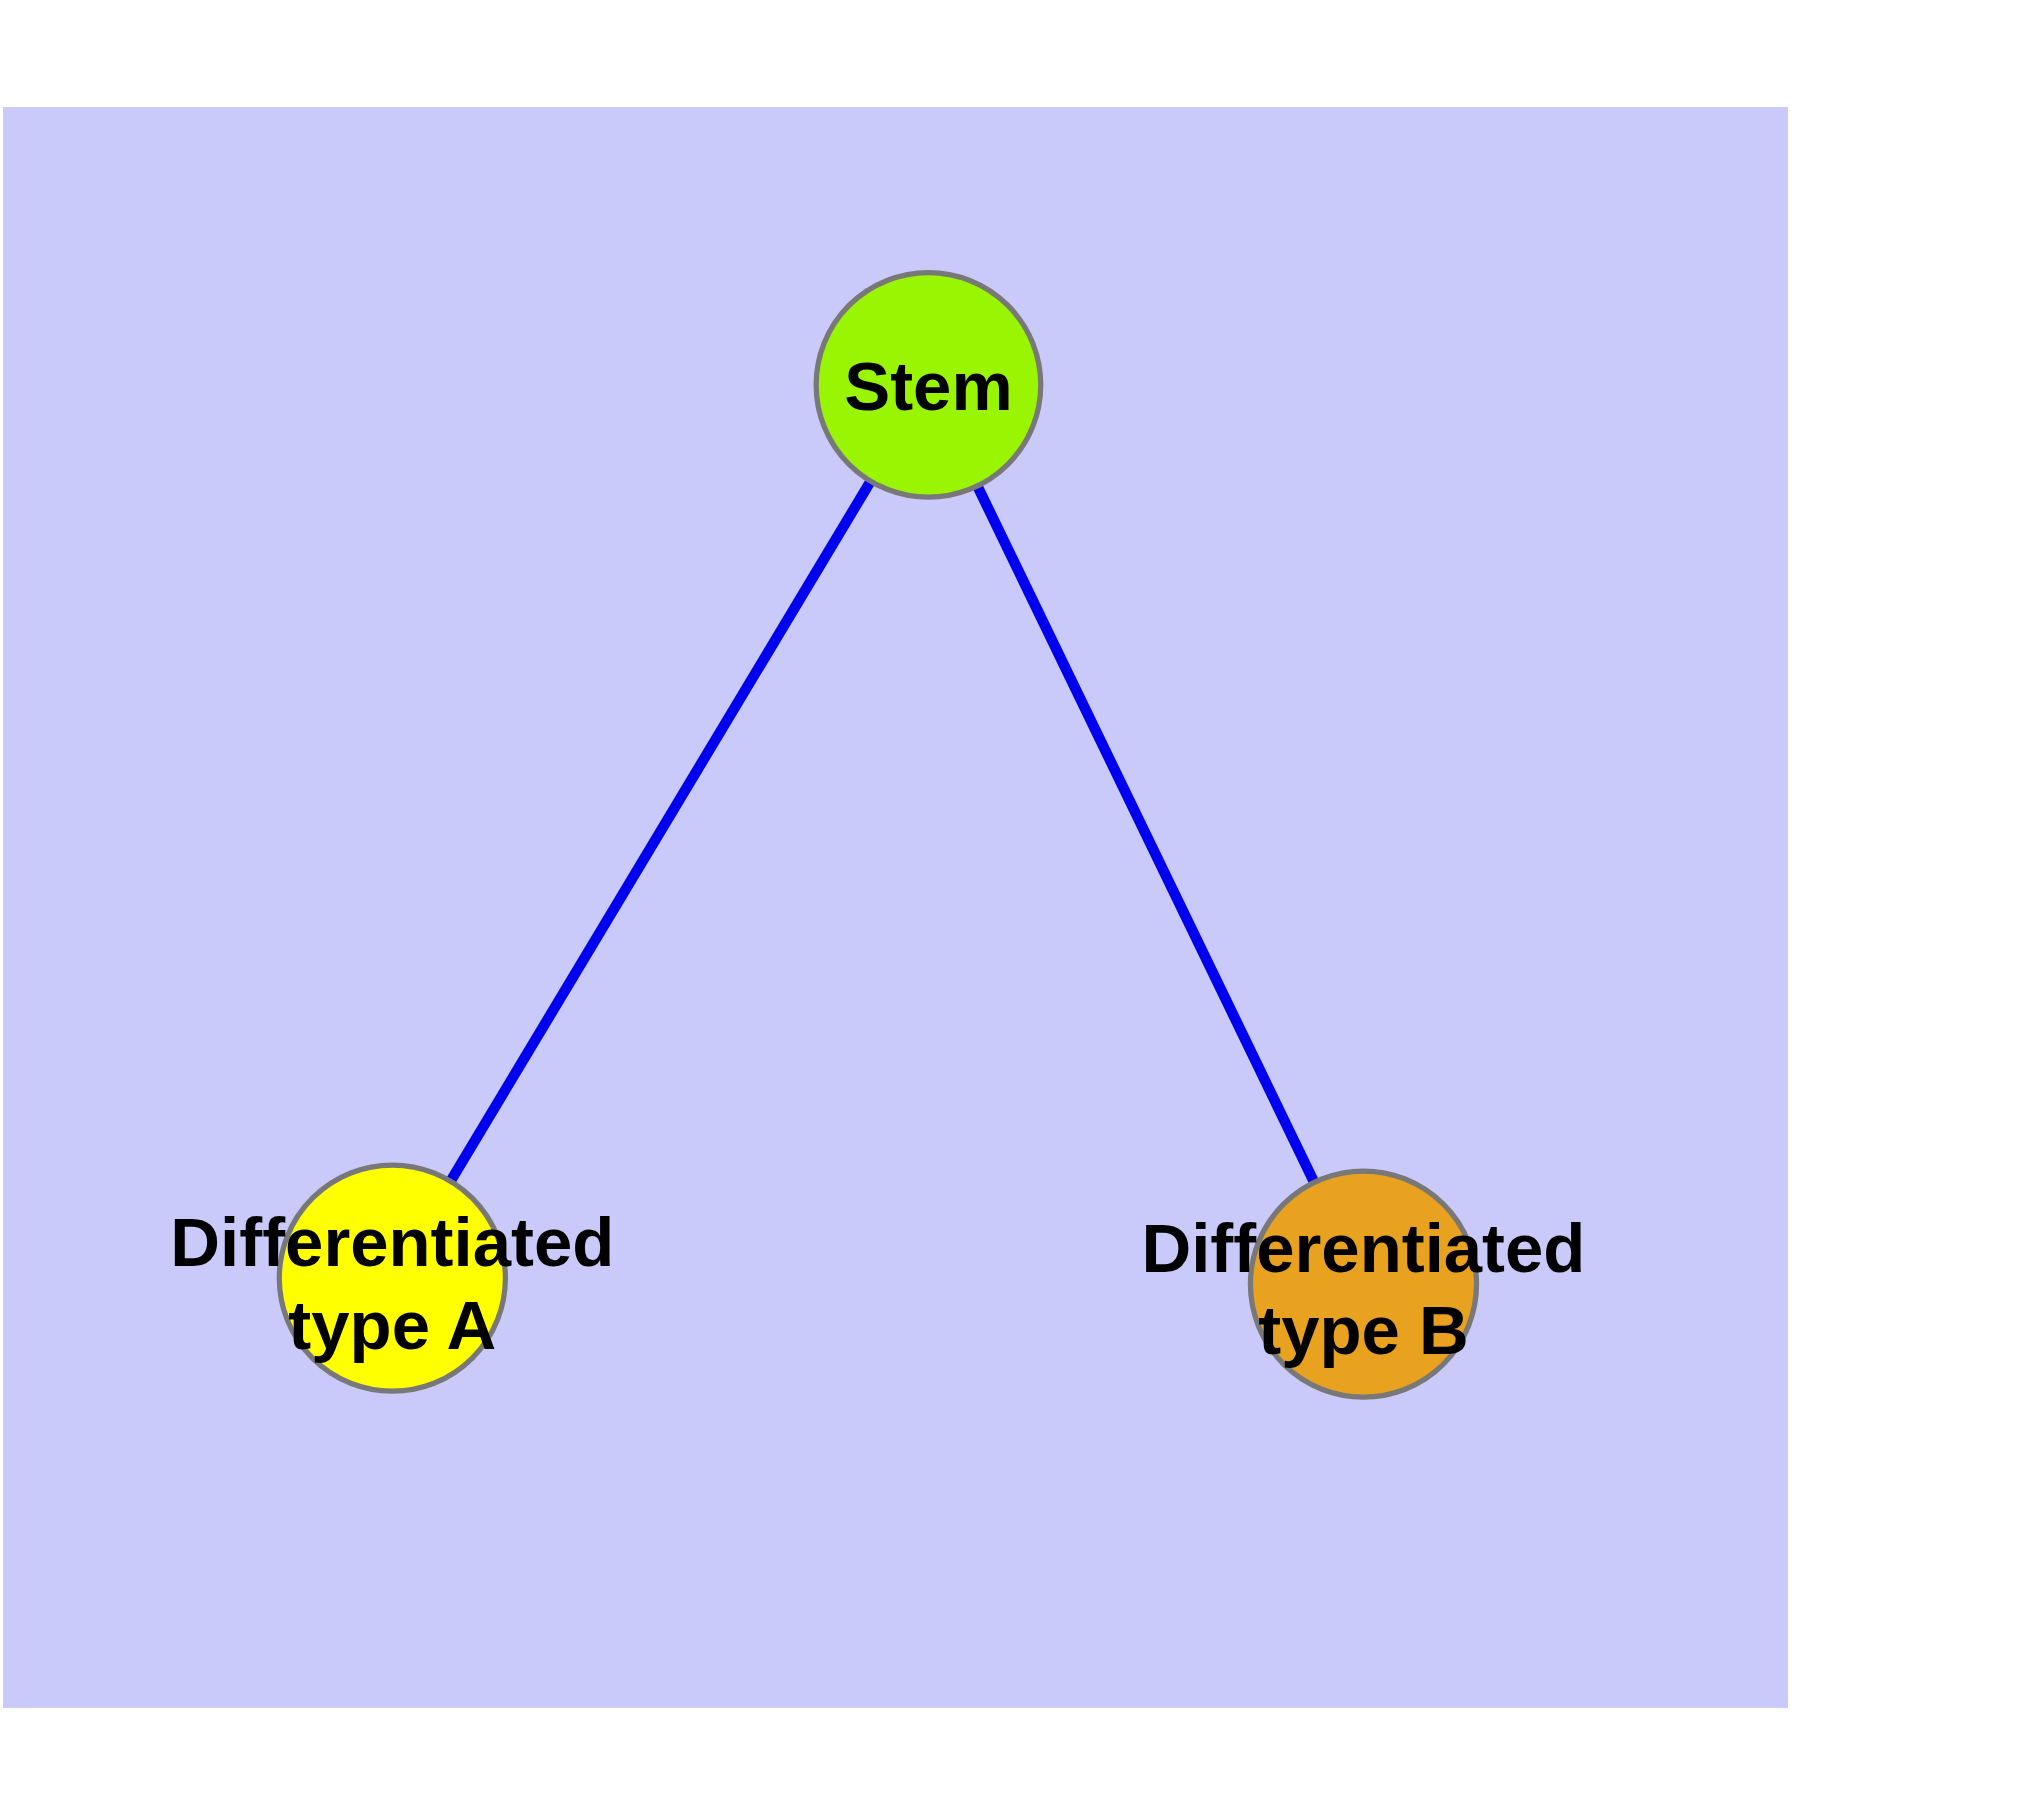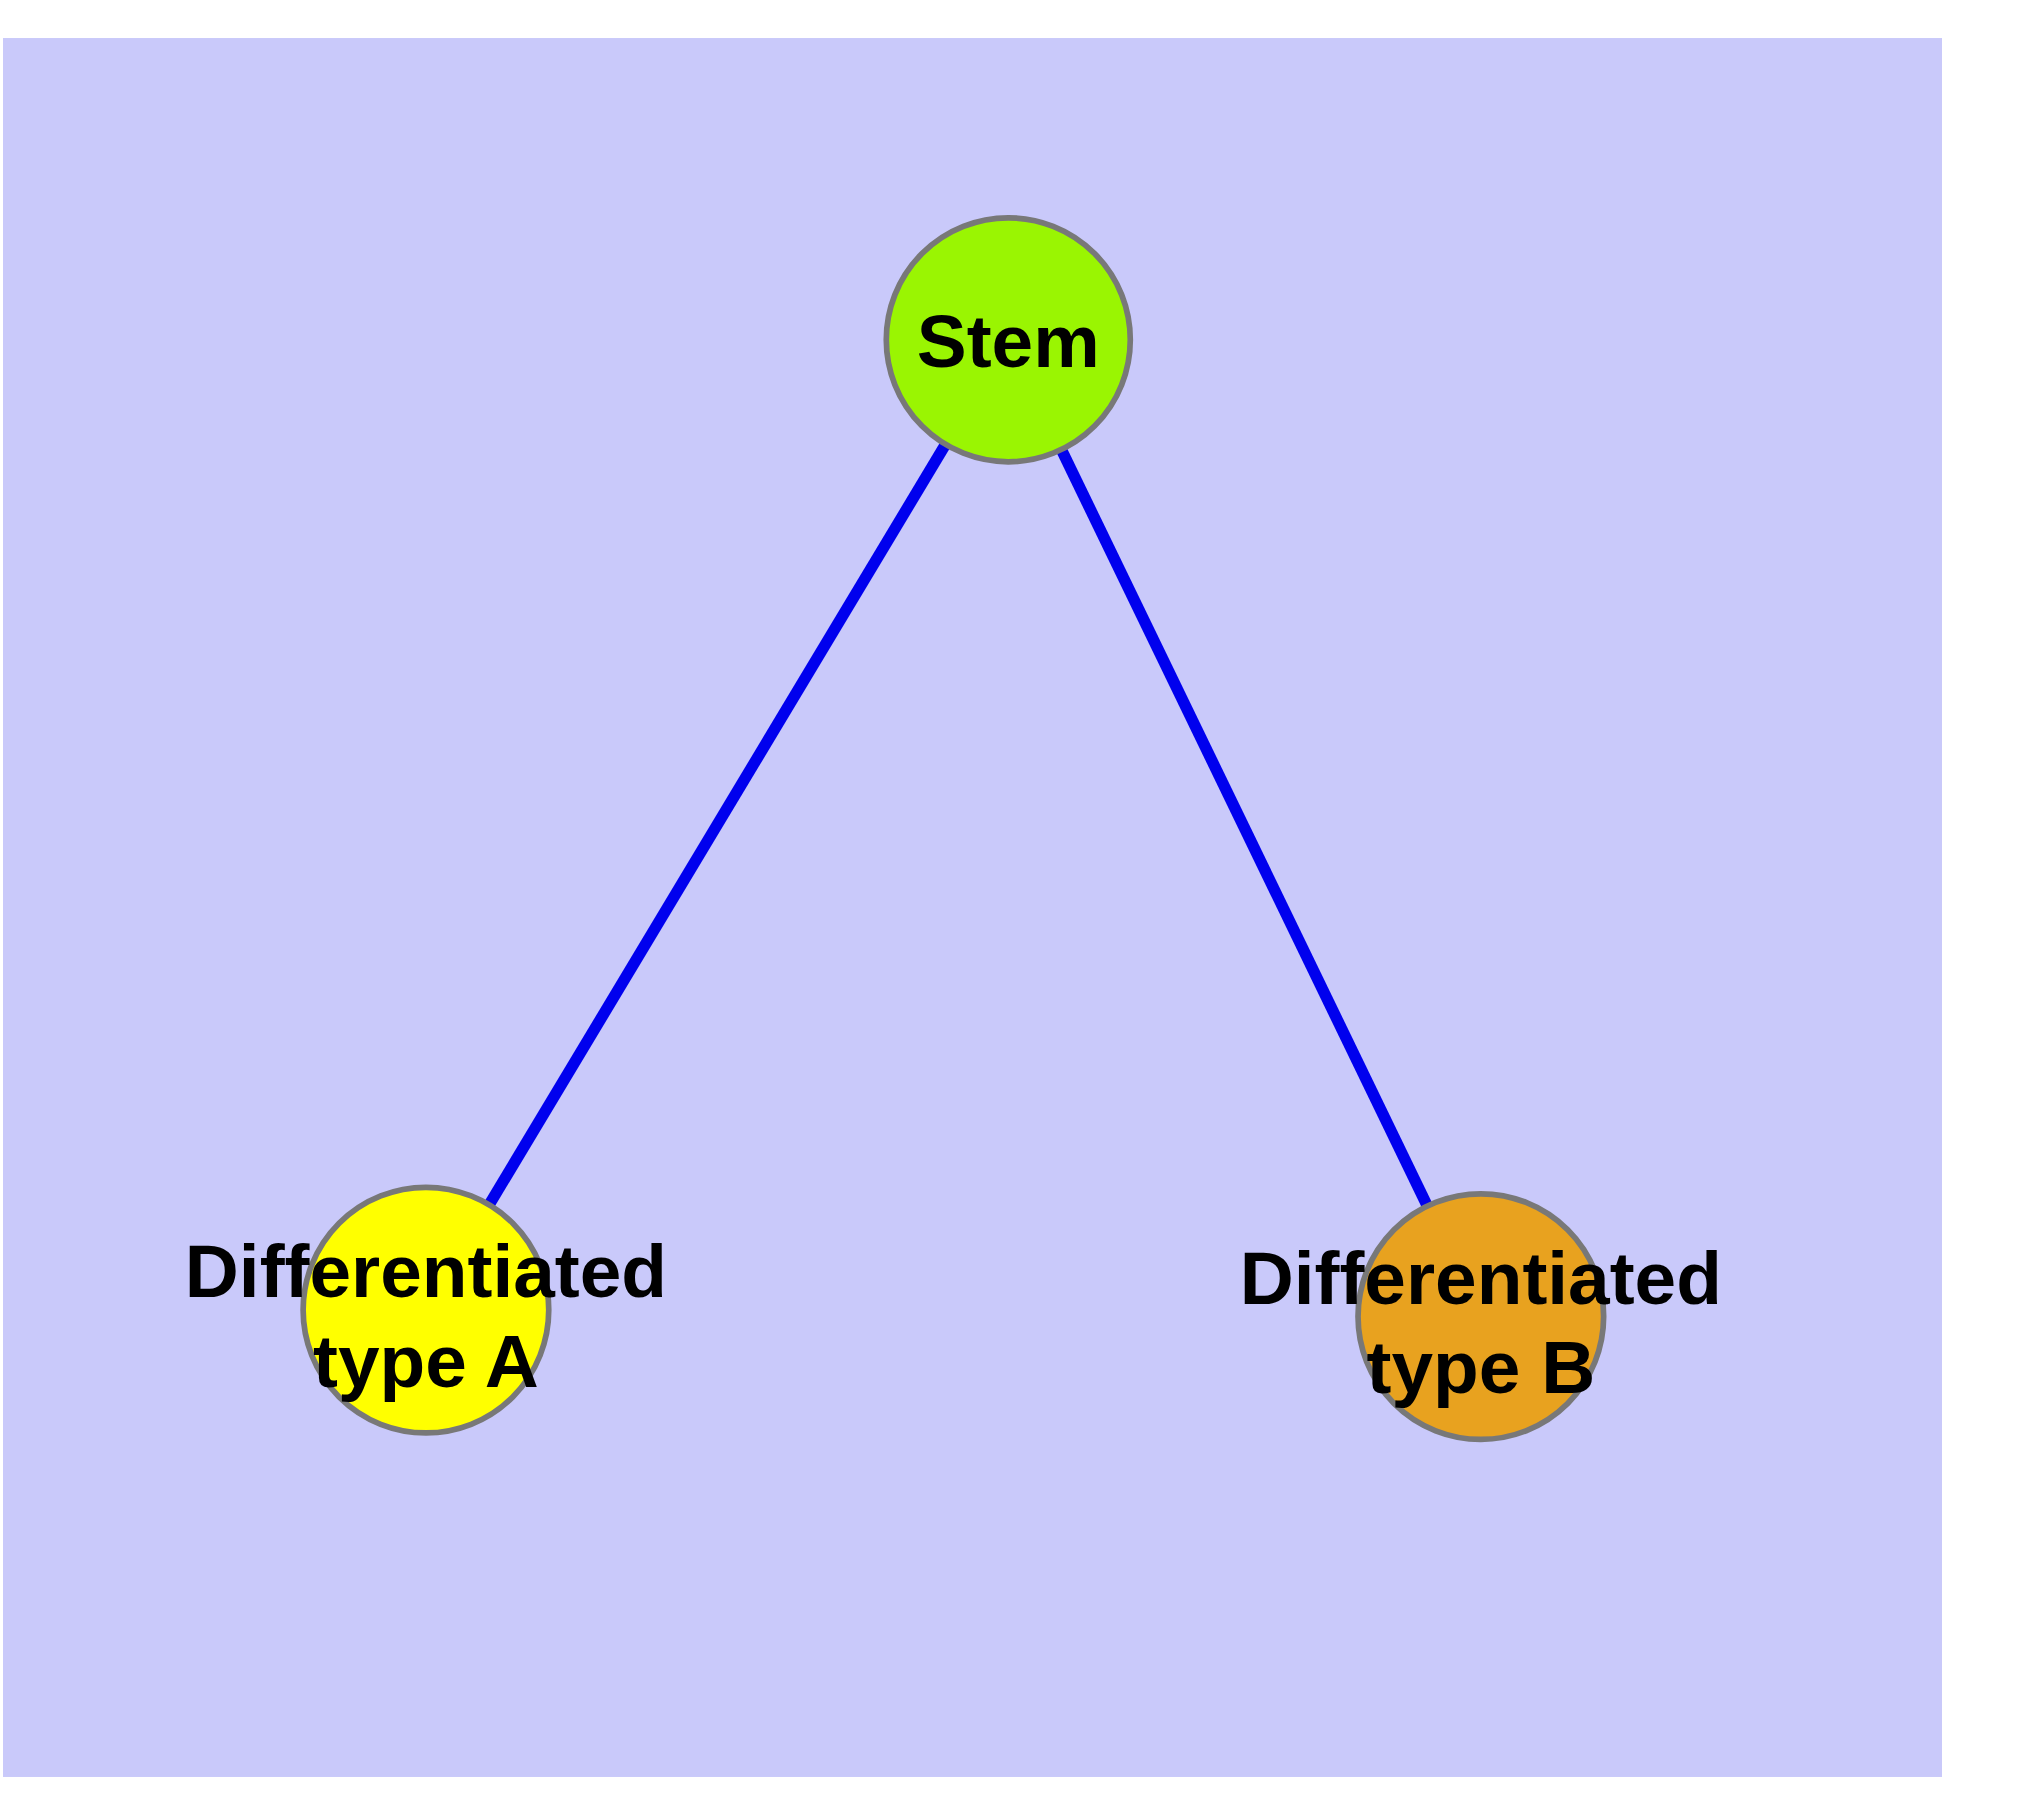--- a/index.html
+++ b/index.html
@@ -2,21 +2,21 @@
 <html style="font-size:13.6px"><head>
 <meta charset="utf-8">
 <style>
   html, body {
     margin: 0;
     padding: 0;
     background: #ffffff;
   }
   .canvas-wrap {
     position: relative;
-    width: 1942px;
+    width: 1788px;
     height: 1812px;
     box-sizing: border-box;
     border-top: 3.4px solid #ffffff;
     border-left: 3.4px solid #ffffff;
     overflow: hidden;
     text-decoration: underline;
   }
   svg.diagram {
     display: block;
     width: 100%;

